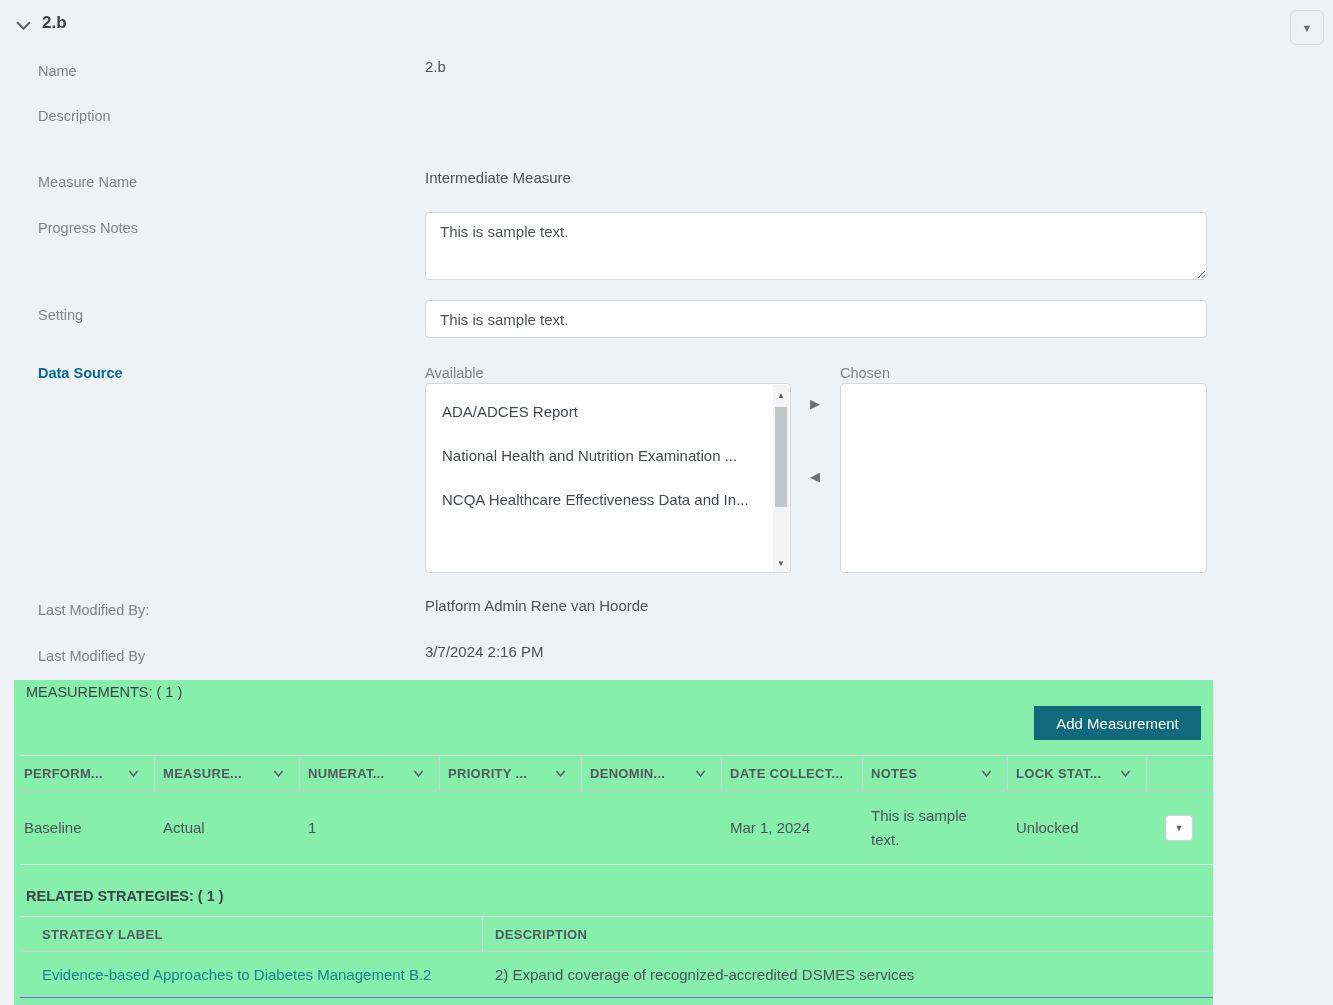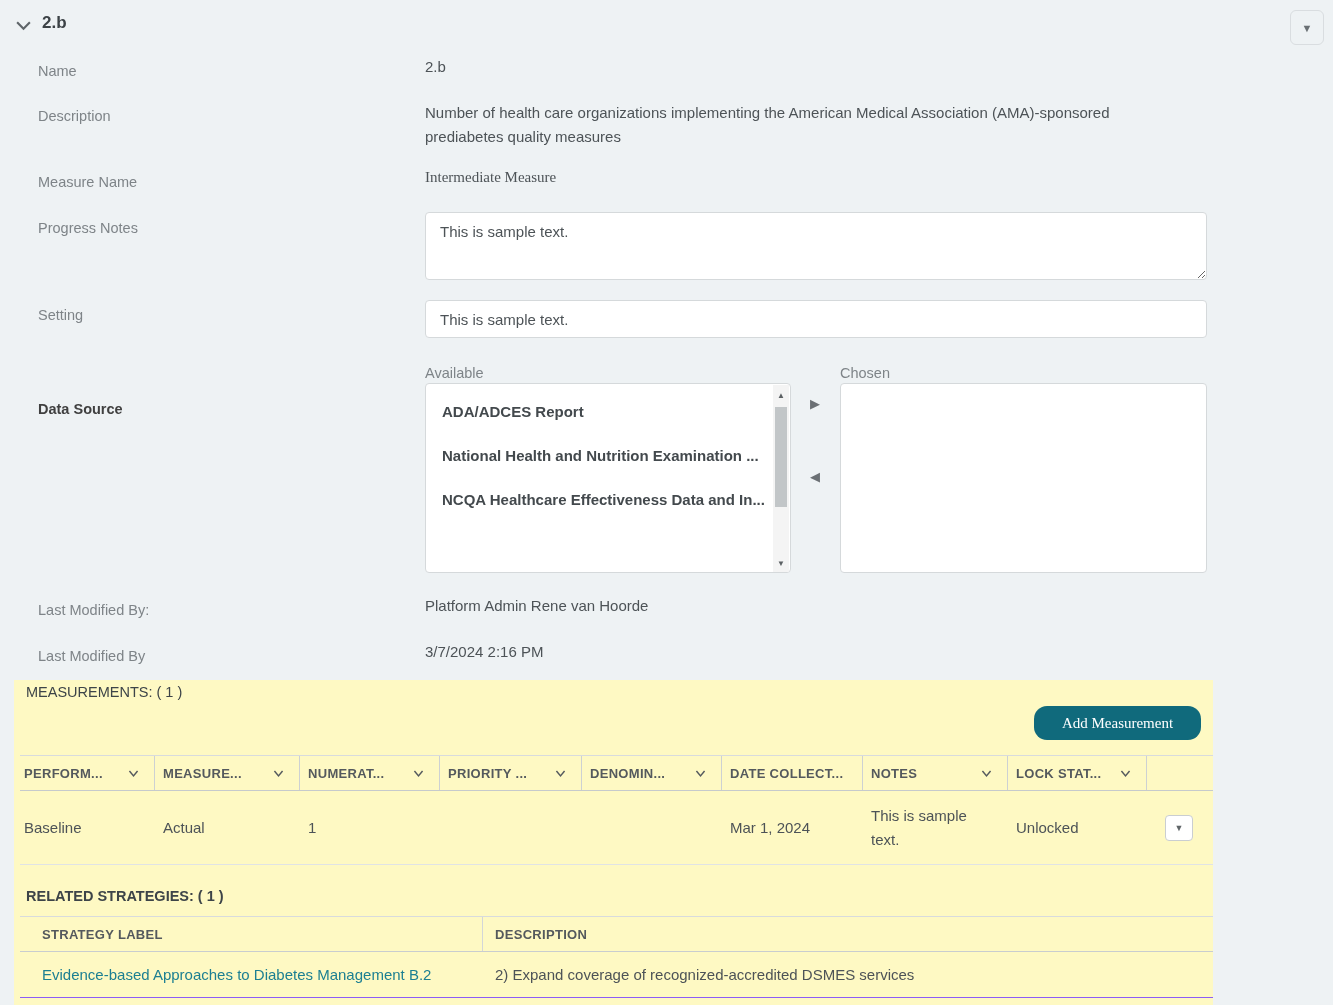--- a/index.html
+++ b/index.html
@@ -16,21 +16,21 @@
   .sec-title { font-size:17px; font-weight:bold; color:#3c4246; }
   .title-chevron { width:17px; height:17px; }
   .collapse-btn {
     width:34px; height:35px; border:1px solid #d9dde0; border-radius:6px;
     background:transparent; display:flex; align-items:center; justify-content:center;
     color:#6a7074; font-size:11px; cursor:pointer;
   }
 
   
   .f-label { font-size:14.5px; color:#7e8488; }
-  .f-label.bold { font-weight:bold; color:#404040;margin-top:36px; }
+  .f-label.bold { font-weight:bold; color:#0369a1; }
   .f-value { font-size:15px; color:#4d5357; }
   .desc { width:720px; line-height:24px; }
 
   textarea.f-area {
     width:782px; height:68px; border:1px solid #d5d9db; border-radius:4px;
     background:#fff; padding:10px 14px; font-family:"Liberation Sans", sans-serif;
     font-size:15px; color:#4d5357; resize:both; outline:none;
   }
   input.f-input {
     width:782px; height:38px; border:1px solid #d5d9db; border-radius:4px;
@@ -50,27 +50,27 @@
     position:absolute; top:1px; right:1px; width:16px; height:188px; background:#f4f4f4;
   }
   .scroll-arrow {
     position:absolute; left:0; width:16px; height:16px; display:flex; align-items:center;
     justify-content:center; font-size:8px; color:#5c6164; cursor:pointer;
   }
   .scroll-thumb { position:absolute; left:2px; width:12px; background:#c2c6c8; cursor:pointer; }
   .xfer-arrow { font-size:13px; color:#6b7074; cursor:pointer; line-height:1; }
 
   
-  .panel { position:absolute; left:14px; top:680px; width:1199px; height:325px; background:#fef9c3;padding-left:32px; }
+  .panel { position:absolute; left:14px; top:680px; width:1199px; height:325px; background:#86efac;padding-left:32px; }
   .panel-heading { font-size:14.5px; color:#3d4448; }
   .panel-heading.bold { font-weight:bold; }
 
   .add-btn {
-    width:167px; height:34px; background:#106a7c; color:#ffffff; border:none; border-radius:13px;
-    font-family:Liberation Serif, serif; font-size:15px; cursor:pointer;
+    width:167px; height:34px; background:#106a7c; color:#ffffff; border:none; border-radius:0;
+    font-family:Liberation Sans, sans-serif; font-size:15px; cursor:pointer;
   }
 
   
   .m-table { position:absolute; left:6px; width:1193px; }
   .m-head {
     display:flex; height:36px; border-top:1px solid #d8dbdd; border-bottom:1px solid #c6cacc;
   }
   .mh-cell {
     display:flex; align-items:center; justify-content:space-between;
     padding:0 14px 0 8px; border-right:1px solid #cdd1d3; cursor:pointer;
@@ -121,32 +121,31 @@
   <div class="abs f-label" style="left:38px; top:63px;">Name</div>
   <div class="abs f-label" style="left:38px; top:108px;">Description</div>
   <div class="abs f-label" style="left:38px; top:174px;">Measure Name</div>
   <div class="abs f-label" style="left:38px; top:220px;">Progress Notes</div>
   <div class="abs f-label" style="left:38px; top:307px;">Setting</div>
   <div class="abs f-label bold" style="left:38px; top:365px;">Data Source</div>
   <div class="abs f-label" style="left:38px; top:602px;">Last Modified By:</div>
   <div class="abs f-label" style="left:38px; top:648px;">Last Modified By</div>
 
   <div class="abs f-value" style="left:425px; top:58px;">2.b</div>
-  <div class="abs f-value desc" style="left:425px; top:101px;">Number of health care organizations implementing the American Medical Association (AMA)-sponsored prediabetes quality measures</div>
-  <div class="abs f-value" style="left:425px; top:169px;font-family:Liberation Serif, serif;">Intermediate Measure</div>
+  <div class="abs f-value" style="left:425px; top:169px;">Intermediate Measure</div>
 
   <textarea class="abs f-area" style="left: 425px; top: 212px;">This is sample text.</textarea>
 
   <input class="abs f-input" style="left: 425px; top: 300px;" type="text" value="This is sample text.">
 
   <div class="abs f-label" style="left:425px; top:365px;">Available</div>
   <div class="abs f-label" style="left:840px; top:365px;">Chosen</div>
 
   <div class="abs listbox" style="left:425px; top:383px; width:366px; height:190px;">
-    <div style="padding-top:6px;font-weight:bold;">
+    <div style="padding-top:6px;">
       <div class="list-item" style="width:340px;">ADA/ADCES Report</div>
       <div class="list-item" style="width:340px;">National Health and Nutrition Examination ...</div>
       <div class="list-item" style="width:340px;">NCQA Healthcare Effectiveness Data and In...</div>
     </div>
     <div class="scrollbar">
       <div class="scroll-arrow" style="top:2px;">
         <span>▲</span>
       </div>
       <div class="scroll-thumb" style="top:22px; height:100px;"></div>
       <div class="scroll-arrow" style="bottom:2px;">

